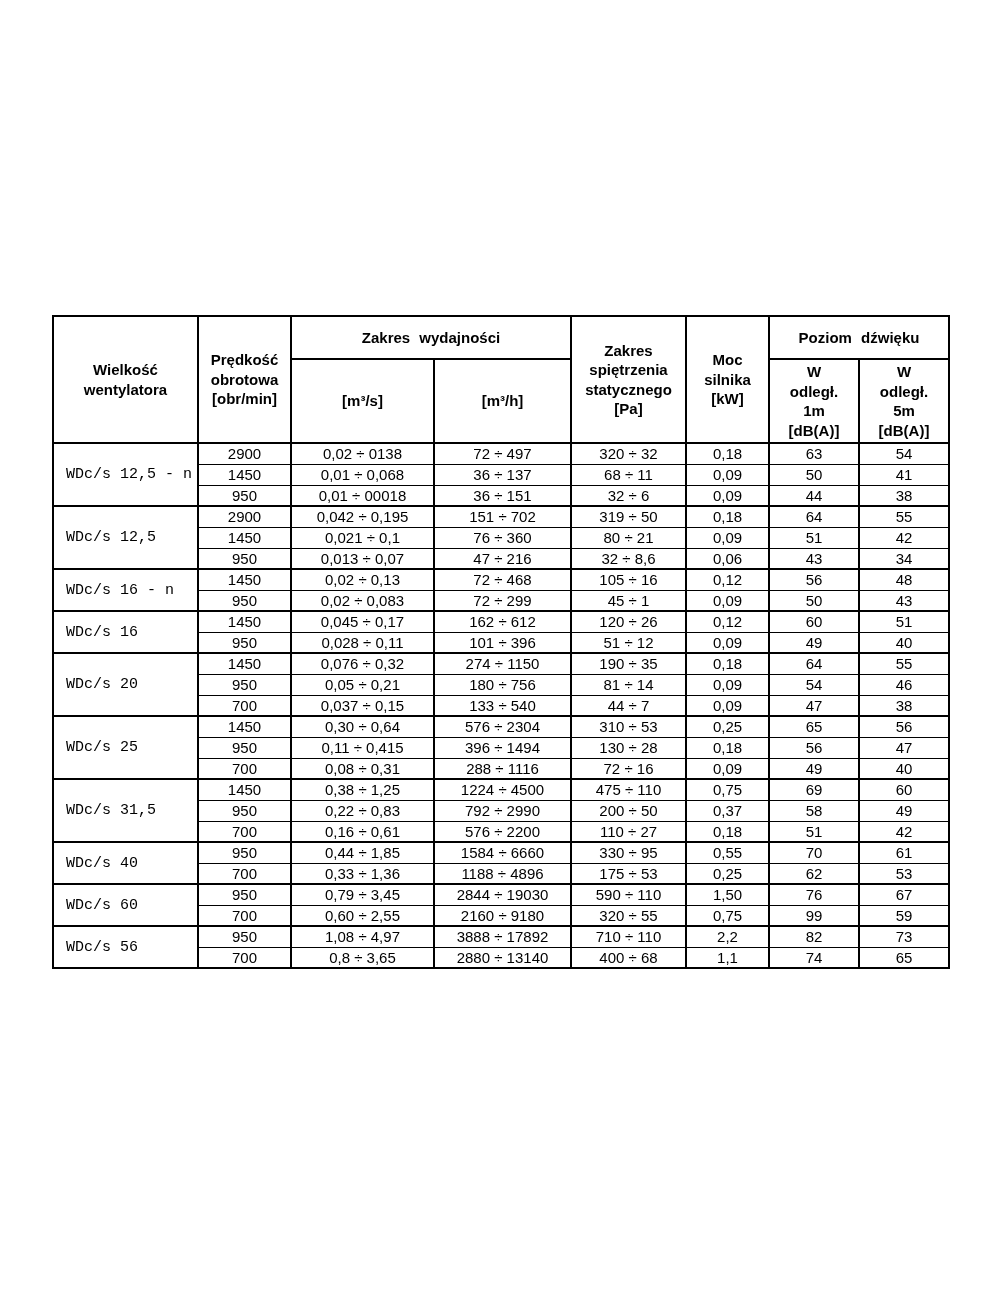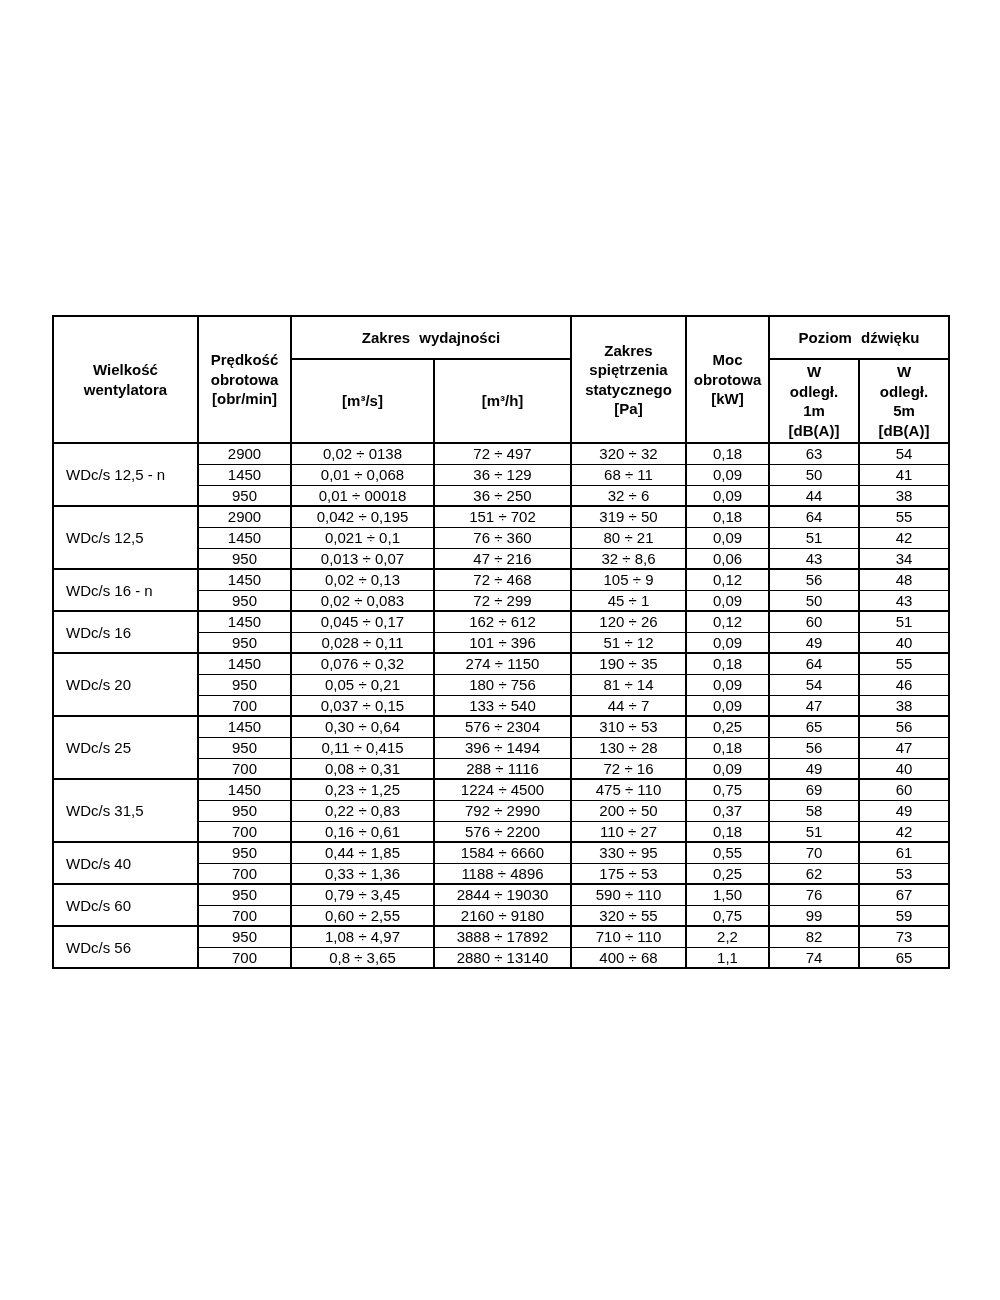--- a/index.html
+++ b/index.html
@@ -45,20 +45,21 @@
     height: 21px;
     text-align: center;
     vertical-align: middle;
     padding: 0 2px;
     white-space: nowrap;
   }
   tbody tr.group-start td { border-top: 2px solid #000; }
   tbody td.fan-cell {
     text-align: left;
     padding-left: 12px;
+    font-family: Liberation Mono, monospace;
   }
 </style>
 </head>
 <body>
 
 <div class="table-wrap">
   <table>
     <colgroup>
       <col style="width:145px">
       <col style="width:93px">
@@ -75,21 +76,21 @@
 wentylatora</th>
         <th rowspan="2">Prędkość
 obrotowa
 [obr/min]</th>
         <th colspan="2" class="group-head">Zakres wydajności</th>
         <th rowspan="2">Zakres
 spiętrzenia
 statycznego
 [Pa]</th>
         <th rowspan="2">Moc
-obrotowa
+silnika
 [kW]</th>
         <th colspan="2" class="group-head">Poziom dźwięku</th>
       </tr>
       <tr class="head-sub">
         <th>[m³/s]</th>
         <th>[m³/h]</th>
         <th>W
 odległ.
 1m
 [dB(A)]</th>
@@ -106,30 +107,30 @@
           <td>0,02 ÷ 0138</td>
           <td>72 ÷ 497</td>
           <td>320 ÷ 32</td>
           <td>0,18</td>
           <td>63</td>
           <td>54</td>
         </tr>
         <tr>
           <td>1450</td>
           <td>0,01 ÷ 0,068</td>
-          <td>36 ÷ 129</td>
+          <td>36 ÷ 137</td>
           <td>68 ÷ 11</td>
           <td>0,09</td>
           <td>50</td>
           <td>41</td>
         </tr>
         <tr>
           <td>950</td>
           <td>0,01 ÷ 00018</td>
-          <td>36 ÷ 250</td>
+          <td>36 ÷ 151</td>
           <td>32 ÷ 6</td>
           <td>0,09</td>
           <td>44</td>
           <td>38</td>
         </tr>
         <tr class="group-start">
           <td class="fan-cell" rowspan="3">WDc/s 12,5</td>
           <td>2900</td>
           <td>0,042 ÷ 0,195</td>
           <td>151 ÷ 702</td>
@@ -154,21 +155,21 @@
           <td>32 ÷ 8,6</td>
           <td>0,06</td>
           <td>43</td>
           <td>34</td>
         </tr>
         <tr class="group-start">
           <td class="fan-cell" rowspan="2">WDc/s 16 - n</td>
           <td>1450</td>
           <td>0,02 ÷ 0,13</td>
           <td>72 ÷ 468</td>
-          <td>105 ÷ 9</td>
+          <td>105 ÷ 16</td>
           <td>0,12</td>
           <td>56</td>
           <td>48</td>
         </tr>
         <tr>
           <td>950</td>
           <td>0,02 ÷ 0,083</td>
           <td>72 ÷ 299</td>
           <td>45 ÷ 1</td>
           <td>0,09</td>
@@ -246,21 +247,21 @@
           <td>0,08 ÷ 0,31</td>
           <td>288 ÷ 1116</td>
           <td>72 ÷ 16</td>
           <td>0,09</td>
           <td>49</td>
           <td>40</td>
         </tr>
         <tr class="group-start">
           <td class="fan-cell" rowspan="3">WDc/s 31,5</td>
           <td>1450</td>
-          <td>0,23 ÷ 1,25</td>
+          <td>0,38 ÷ 1,25</td>
           <td>1224 ÷ 4500</td>
           <td>475 ÷ 110</td>
           <td>0,75</td>
           <td>69</td>
           <td>60</td>
         </tr>
         <tr>
           <td>950</td>
           <td>0,22 ÷ 0,83</td>
           <td>792 ÷ 2990</td>

